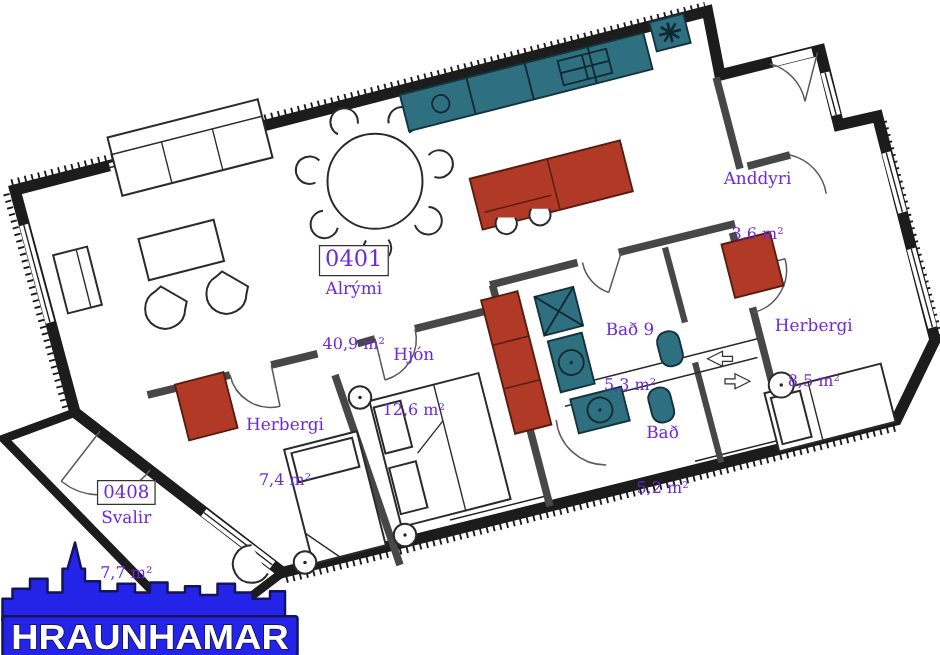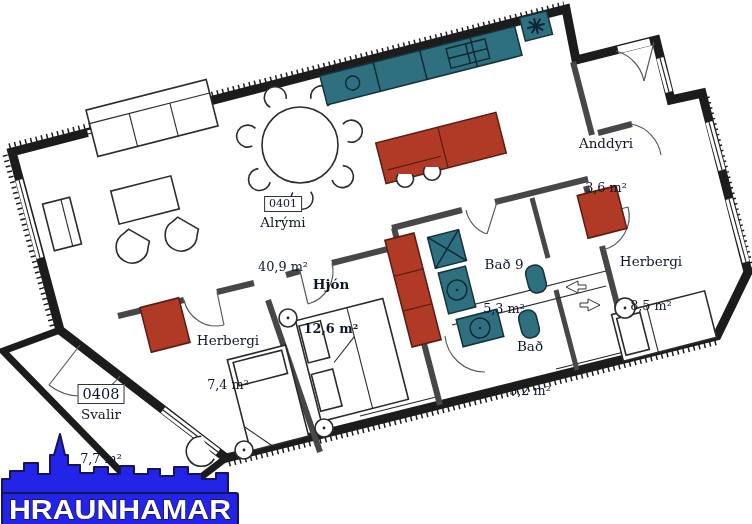--- a/index.html
+++ b/index.html
@@ -15,22 +15,22 @@
   .furn{fill:#fff;stroke:#2b2b2b;stroke-width:1.6;}
   .thin{stroke:#2b2b2b;stroke-width:1.1;fill:none;}
   .arc{fill:none;stroke:#5a5a5a;stroke-width:1.2;}
   .hatch{stroke:var(--wall,#1c1c1c);stroke-width:5;fill:none;stroke-dasharray:1.5 4;}
   .wingap{stroke:#fff;stroke-width:7;fill:none;}
   .winline{stroke:#222;stroke-width:1.1;fill:none;}
   .logo-shape{fill:var(--logo-blue,#2222e8);stroke:#14145a;stroke-width:2;stroke-linejoin:round;}
   .logo-text{font-family:"Liberation Sans",sans-serif;font-weight:bold;fill:#fff;
              stroke:#14145a;stroke-width:1.3px;paint-order:stroke;letter-spacing:0px;}
   .lbl{position:absolute;transform:translateX(-50%);display:flex;flex-direction:column;
-       align-items:center;color:#0f172a;line-height:1.26;white-space:nowrap;text-align:center;}
-  .unit-box{border:1.4px solid #333;padding:0px 4px;font-size:11px;background:#fff;margin-bottom:2px;}
+       align-items:center;color:#6d28d9;line-height:1.26;white-space:nowrap;text-align:center;}
+  .unit-box{border:1.4px solid #333;padding:0px 4px;font-size:18px;background:#fff;margin-bottom:2px;}
   .unit-box.small{font-size:14.5px;}
   .room-name{font-size:13.5px;}
   .room-area{font-size:12.8px;margin-top:28px;}
 </style>
 </head>
 <body>
 
 <div class="stage">
 
 <svg width="752" height="524" viewBox="0 0 752 524">
@@ -291,21 +291,21 @@
 
 <div class="lbl" style="left:283px;top:196px;">
   <span class="unit-box">0401</span>
   <span class="room-name">Alrými</span>
   <span class="room-area">40,9 m²</span>
 </div>
 <div class="lbl" style="left:606px;top:135px;">
   <span class="room-name">Anddyri</span>
   <span class="room-area">3,6 m²</span>
 </div>
-<div class="lbl" style="left:331px;top:276px;font-weight:bold;">
+<div class="lbl" style="left:331px;top:276px;">
   <span class="room-name">Hjón</span>
   <span class="room-area">12,6 m²</span>
 </div>
 <div class="lbl" style="left:228px;top:332px;">
   <span class="room-name">Herbergi</span>
   <span class="room-area">7,4 m²</span>
 </div>
 <div class="lbl" style="left:504px;top:256px;">
   <span class="room-name">Bað 9</span>
   <span class="room-area">5,3 m²</span>

